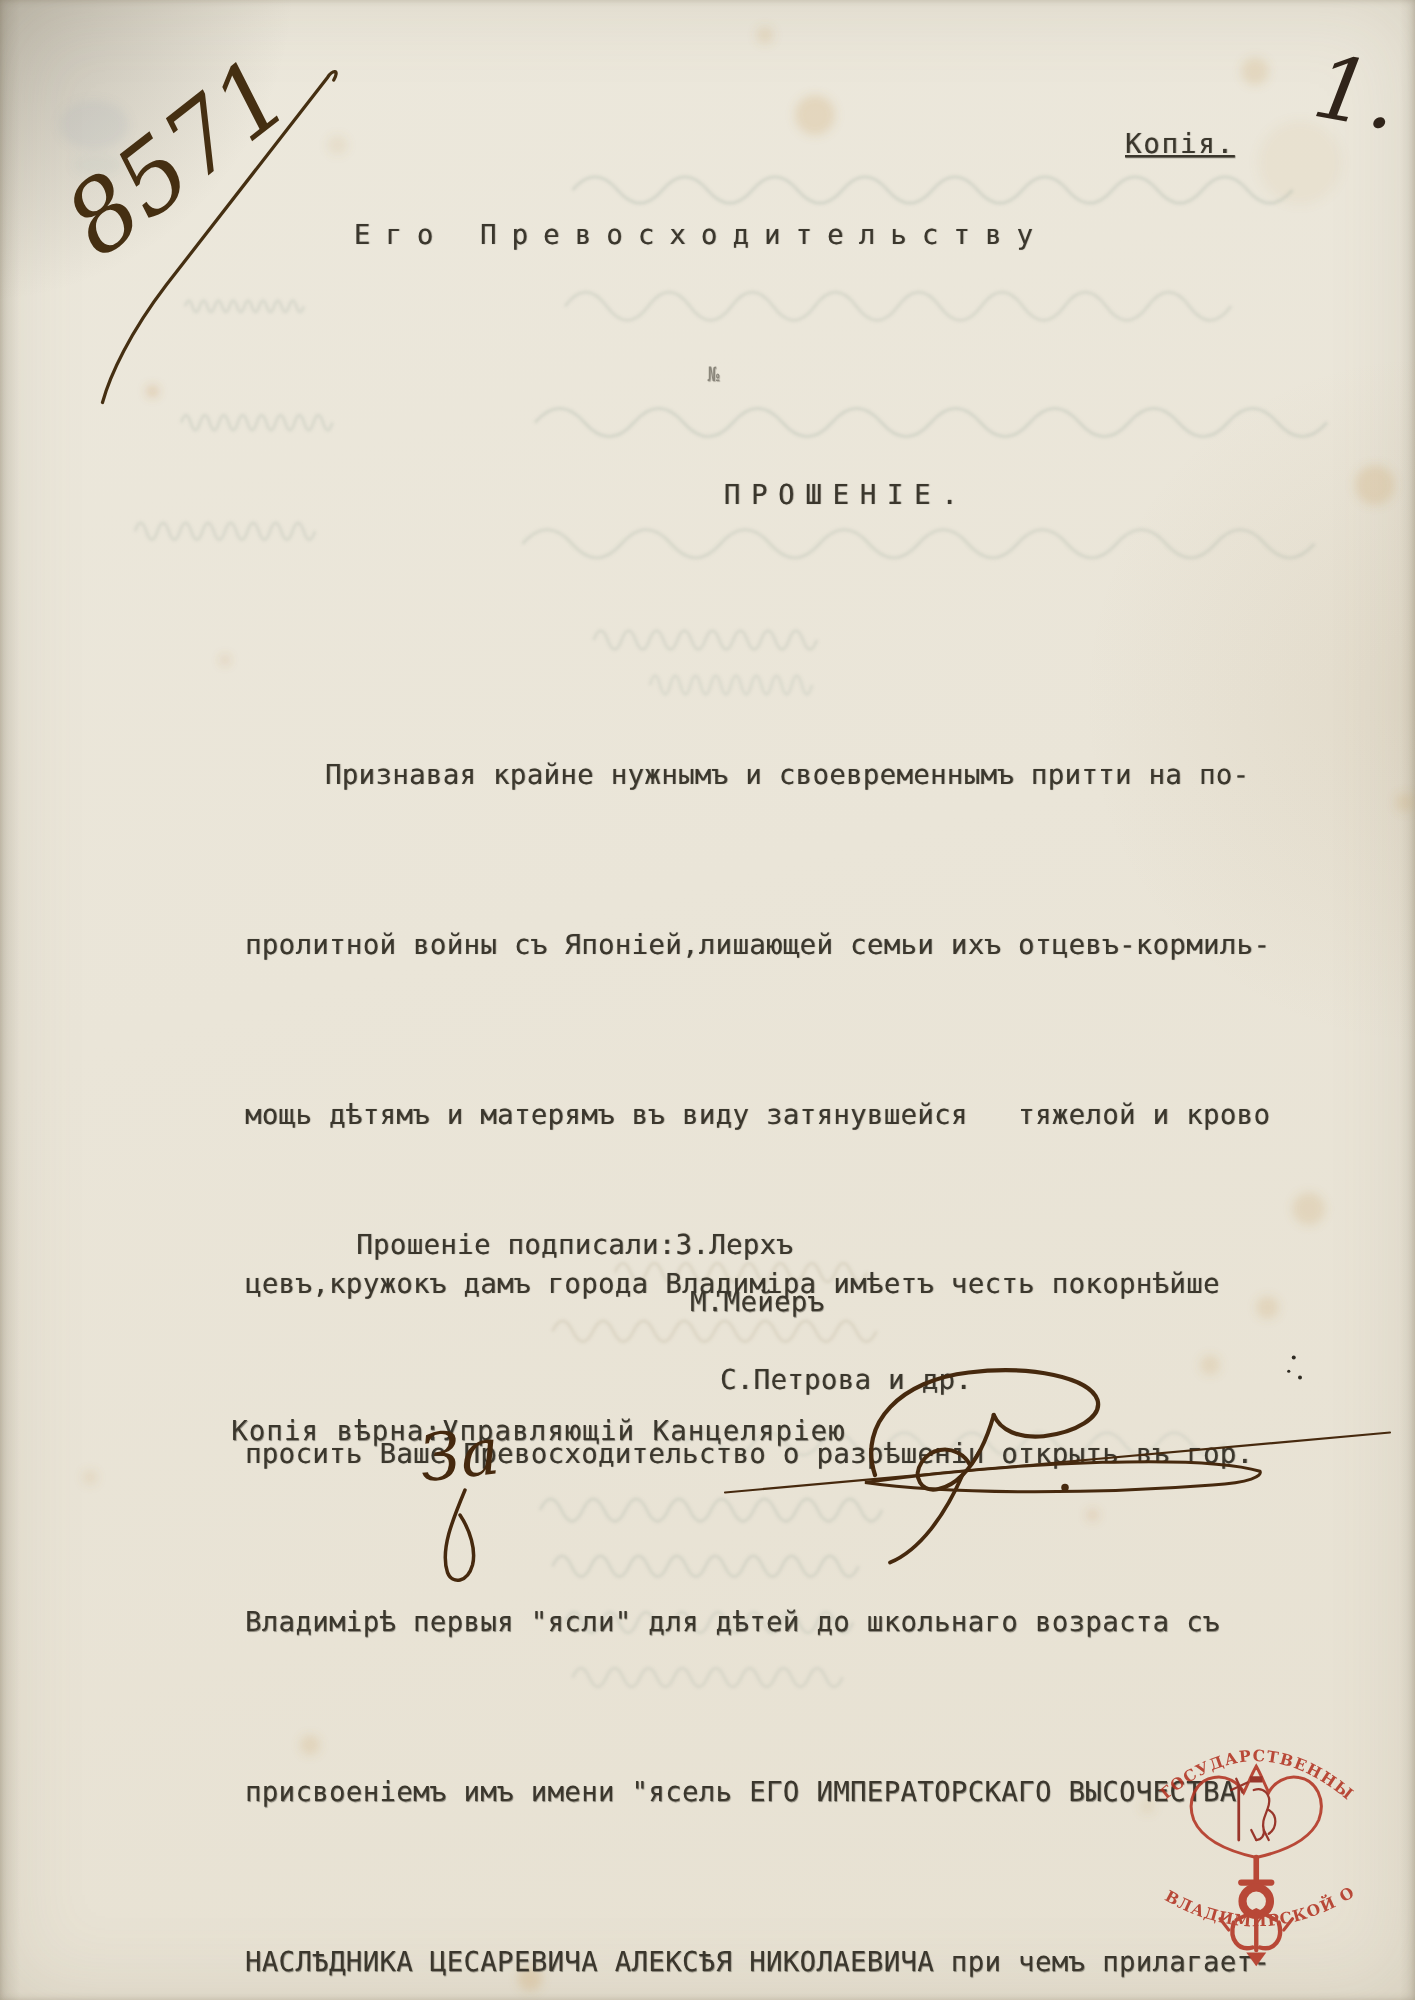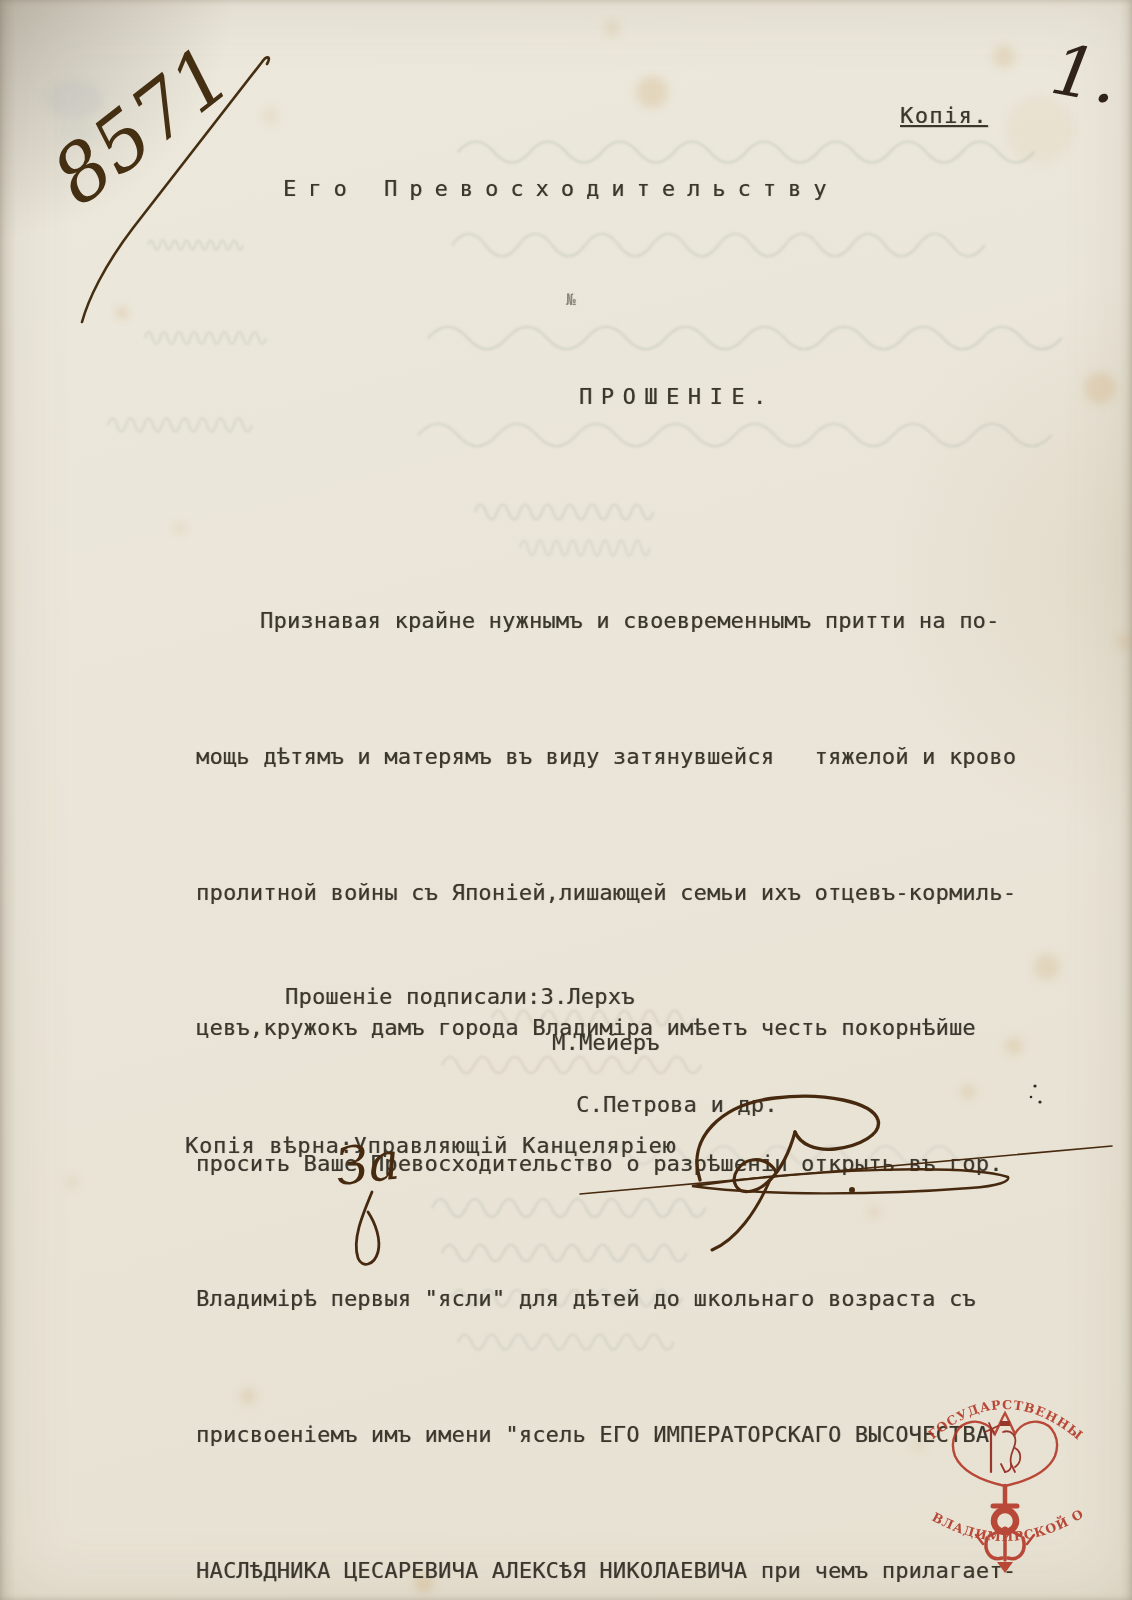--- a/index.html
+++ b/index.html
@@ -95,22 +95,22 @@
     </g>
   </svg>
 
   <div class="layer z2">
     <div class="t" id="copy-label">Копія.</div>
     <div class="t" id="addr1">Его Превосходительству</div>
     <div class="t" id="no-mark">№</div>
     <div class="t" id="title">ПРОШЕНІЕ.</div>
     <div class="t" id="body">
       <div class="bline">Признавая крайне нужнымъ и своевременнымъ притти на по-</div>
+      <div class="bline">пролитной войны съ Японіей,лишающей семьи ихъ отцевъ-кормиль-</div>
       <div class="bline">мощь дѣтямъ и матерямъ въ виду затянувшейся   тяжелой и крово</div>
-      <div class="bline">пролитной войны съ Японіей,лишающей семьи ихъ отцевъ-кормиль-</div>
       <div class="bline">цевъ,кружокъ дамъ города Владиміра имѣетъ честь покорнѣйше</div>
       <div class="bline">просить Ваше Превосходительство о разрѣшеніи открыть въ гор.</div>
       <div class="bline">Владимірѣ первыя "ясли" для дѣтей до школьнаго возраста съ</div>
       <div class="bline">присвоеніемъ имъ имени "ясель ЕГО ИМПЕРАТОРСКАГО ВЫСОЧЕСТВА</div>
       <div class="bline">НАСЛѢДНИКА ЦЕСАРЕВИЧА АЛЕКСѢЯ НИКОЛАЕВИЧА при чемъ прилагает-</div>
       
       
     </div>
     <div class="t" id="sig1">Прошеніе подписали:З.Лерхъ</div>
     <div class="t" id="sig2">М.Мейеръ</div>

